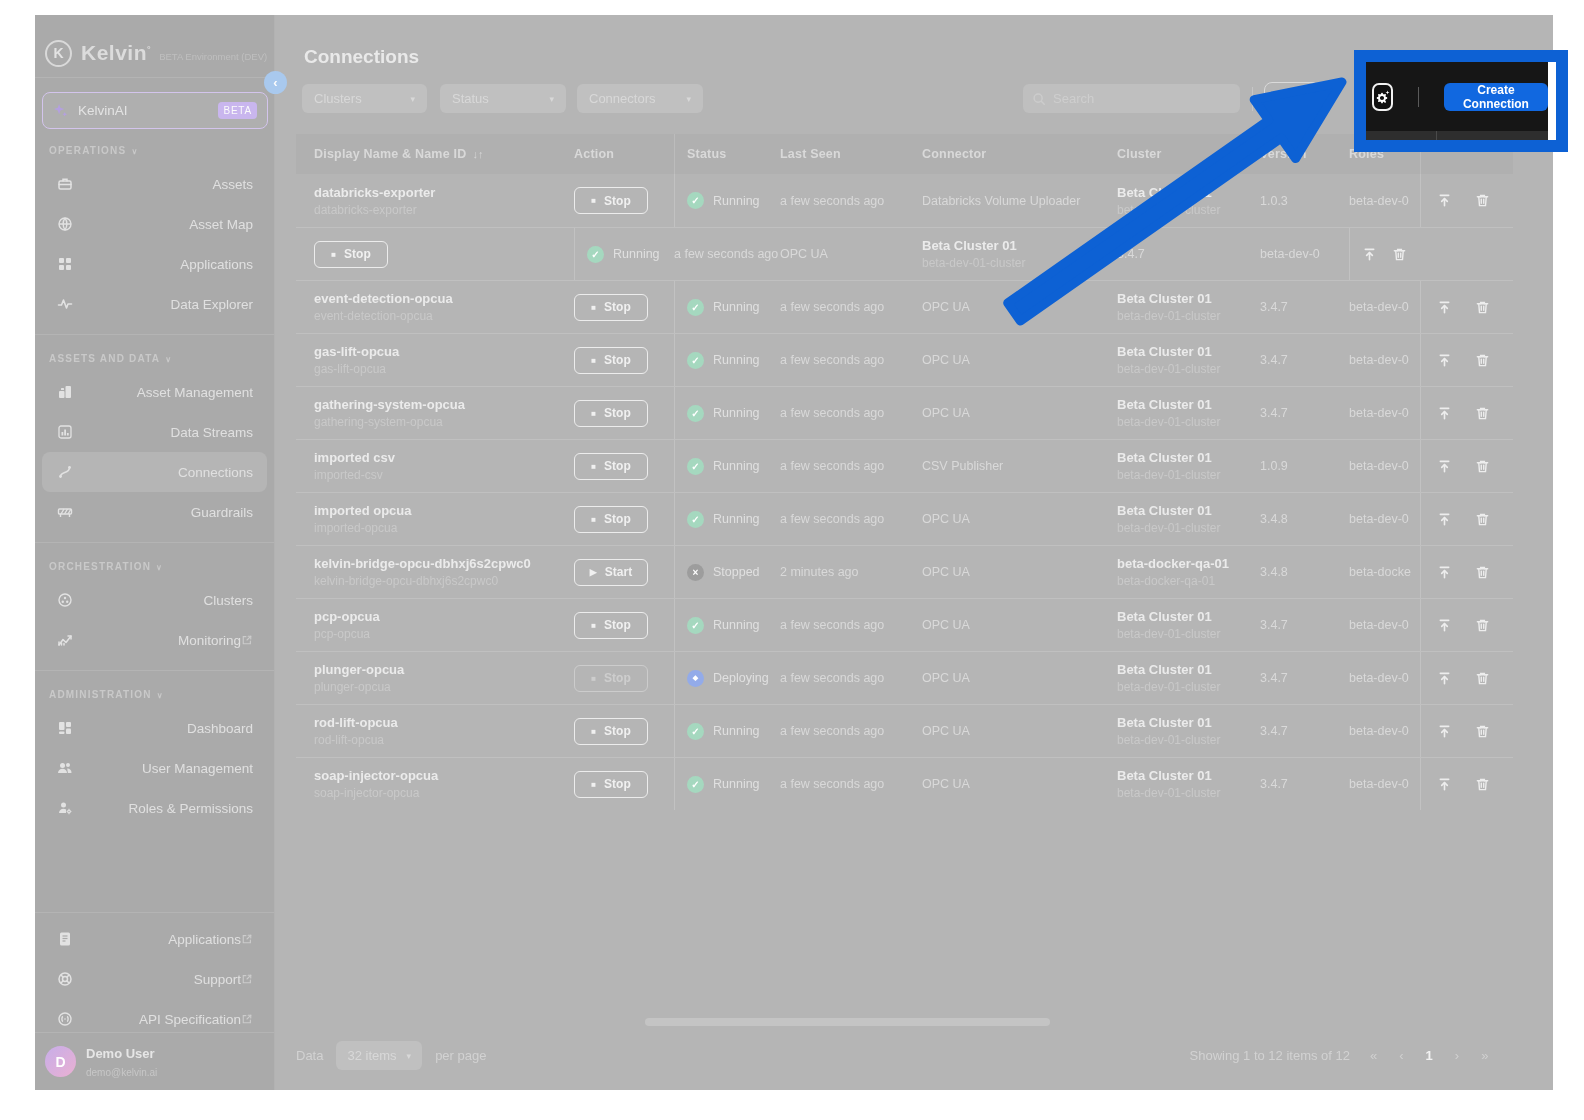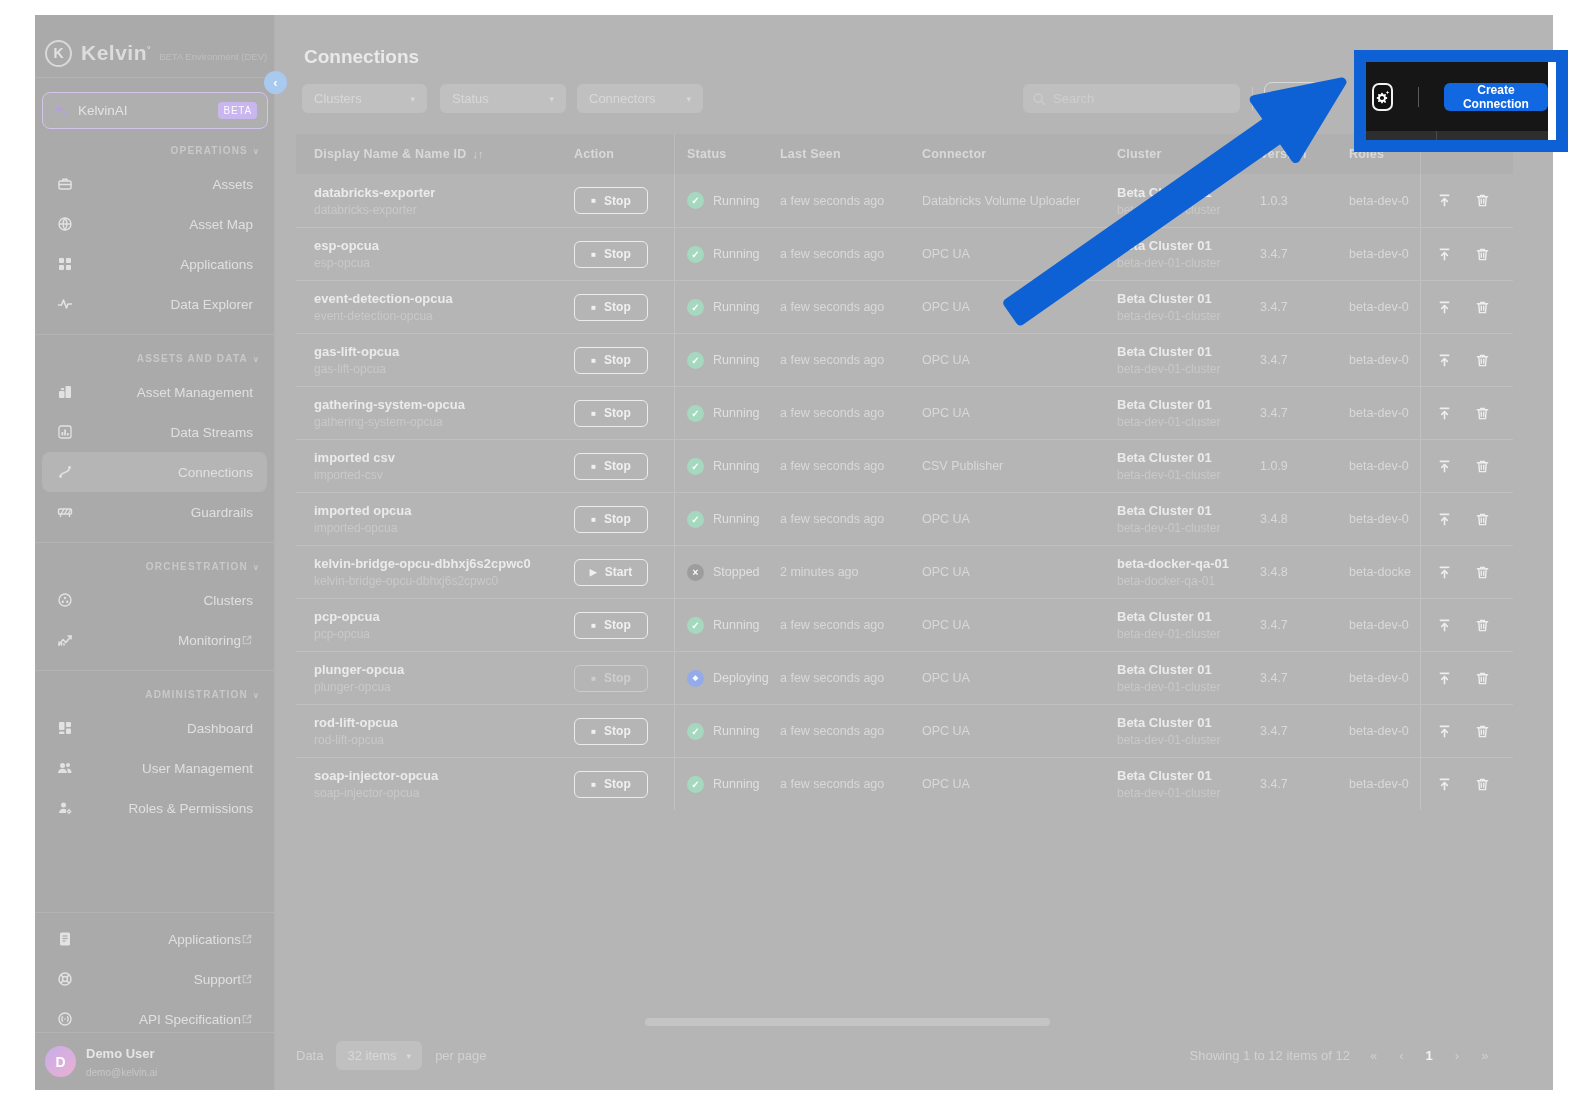--- a/index.html
+++ b/index.html
@@ -15,21 +15,21 @@
   .logo-sub { margin-left:8px; font-size:9.5px; color:#bfbfbf; margin-top:6px; }
   .logo-divider { position:absolute; left:0; right:0; top:62px; height:1px; background:#b4b4b4; }
   .collapse-btn { position:absolute; left:229px; top:56px; width:23px; height:23px; border-radius:50%; background:#a9c9ee; color:#fdfdfd; border:none; font-size:13px; font-weight:bold; z-index:12; display:flex; align-items:center; justify-content:center; cursor:pointer; }
   .ai-box { position:absolute; left:7px; top:77px; width:226px; height:37px; border:1px solid #d3c4ec; border-radius:8px; background:rgba(255,255,255,0.06); display:flex; align-items:center; padding:0 10px; }
   .ai-star { color:#b4a0e0; display:flex; }
   .ai-label { margin-left:10px; font-size:13.5px; color:#e3e3e3; flex:1; }
   .ai-badge { background:#c9b6ee; color:#fbfbfb; font-size:10px; font-weight:normal; letter-spacing:.8px; border-radius:4px; padding:3px 5px; }
   .nav { position:absolute; left:0; right:0; top:120px; }
   .nav-section { padding:0 0 10px 0; border-bottom:1px solid #b4b4b4; margin-bottom:8px; }
   .nav-section:last-child { border-bottom:none; }
-  .sec-head { padding:10px 14px 8px 14px; font-size:10px; font-weight:bold; letter-spacing:1.2px; color:#c9c9c9;text-align:right; }
+  .sec-head { padding:10px 14px 8px 14px; font-size:10px; font-weight:bold; letter-spacing:1.2px; color:#c9c9c9; }
   .sec-head .chev { font-size:8px; margin-left:5px; }
   .side-item { height:40px; margin:0 7px; padding:0 14px; display:flex; align-items:center; border-radius:8px; cursor:pointer; }
   .side-item.active { background:rgba(255,255,255,0.13); }
   .side-item .s-icon { width:17px; height:17px; color:#e2e2e2; display:flex; align-items:center; justify-content:center; }
   .side-item .s-label { margin-left:13px; font-size:13.5px; color:#e0e0e0; flex:1;text-align:right; }
   .ext-icon { color:#cccccc; display:flex; }
   .side-footer { position:absolute; left:0; right:0; top:897px; border-top:1px solid #b4b4b4; padding-top:6px; }
   .user-row { position:absolute; left:0; right:0; top:1017px; height:58px; border-top:1px solid #b4b4b4; display:flex; align-items:center; padding:0 10px; }
   .avatar { width:31px; height:31px; border-radius:50%; background:linear-gradient(135deg,#c7aee9,#eab0d2); color:#ffffff; font-size:14px; font-weight:bold; display:flex; align-items:center; justify-content:center; }
   .user-meta { margin-left:10px; }
@@ -422,24 +422,20 @@
                 <path d="M6 4 V2.5 h4 V4"></path>
                 <path d="M4 4 l.8 9.5 h6.4 L12 4"></path>
                 <line x1="6.7" y1="6.5" x2="6.7" y2="11"></line>
                 <line x1="9.3" y1="6.5" x2="9.3" y2="11"></line>
               </svg>
             </button>
           </div>
         </div>
         <div class="tr">
           <div class="cell">
-            <div class="name-main">esp-opcua</div>
-            <div class="name-sub">esp-opcua</div>
-          </div>
-          <div class="cell">
             <button class="act-btn stop">
               <span class="glyph">■</span>
               <span>Stop</span>
             </button>
           </div>
           <div class="cell c-status">
             <span class="st-dot st-Running">✓</span>
             <span class="st-label">Running</span>
           </div>
           <div class="cell">a few seconds ago</div>

